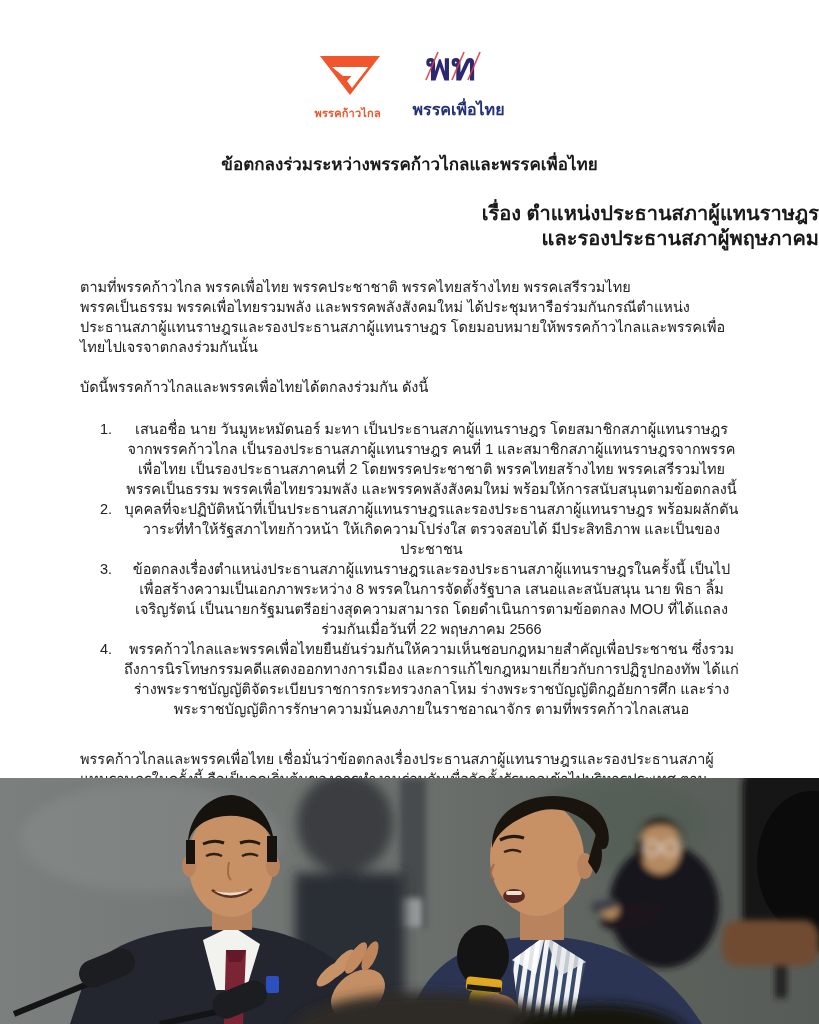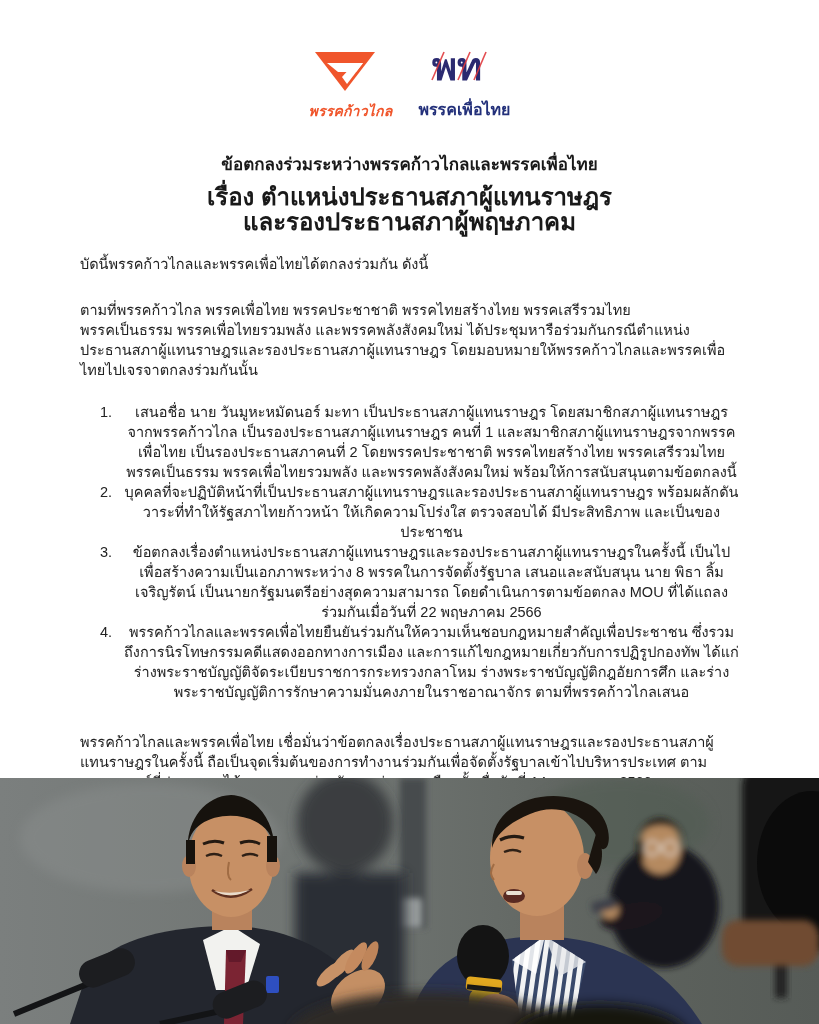--- a/index.html
+++ b/index.html
@@ -2,25 +2,25 @@
 <html><head>
 <meta charset="utf-8">
 <style>
   html,body{margin:0;padding:0;background:#ffffff;}
   .page{position:relative;width:819px;height:1024px;background:#ffffff;overflow:hidden;
         font-family:"Liberation Sans","DejaVu Sans",sans-serif;color:#1f1f1f;}
   .doc{position:absolute;top:0;left:0;width:819px;height:778px;overflow:hidden;background:#fff;}
 
   .logos{margin-top:56px;display:flex;justify-content:center;align-items:flex-end;gap:26px;height:66px;}
   .logo{display:flex;flex-direction:column;align-items:flex-start;gap:3px;}
-  .mf-label{font-size:14px;font-weight:bold;color:#f0552b;letter-spacing:.2px;font-style:italic;}
+  .mf-label{font-size:11px;font-weight:bold;color:#f0552b;letter-spacing:.2px;}
   .pt-label{font-size:16px;font-weight:bold;color:#23307a;}
 
   .title{margin-top:28px;text-align:center;font-size:17px;font-weight:bold;color:#191919;}
-  .subtitle{margin-top:7px;text-align:center;font-size:24px;font-weight:bold;color:#191919;line-height:25px;}
+  .subtitle{margin-top:24px;text-align:right;font-size:20px;font-weight:bold;color:#191919;line-height:25px;}
 
   .body-text{font-size:14.5px;line-height:20px;color:#222;}
   .para{margin:0 80px;}
   .intro{margin-top:26px;}
   .intro-line1{display:block;}
   .lead{margin-top:20px;}
   .agreement-list{margin:22px 80px 0 80px;}
   .agreement-item{display:flex;align-items:flex-start;}
   .agreement-item .num{flex:none;width:24px;padding-left:20px;}
   .agreement-item .itext{flex:1;text-align:center;}
@@ -58,26 +58,26 @@
         <span class="pt-label">พรรคเพื่อไทย</span>
       </div>
     </div>
 
     <div class="title">ข้อตกลงร่วมระหว่างพรรคก้าวไกลและพรรคเพื่อไทย</div>
     <div class="subtitle">
       <div>เรื่อง ตำแหน่งประธานสภาผู้แทนราษฎร</div>
       <div>และรองประธานสภาผู้พฤษภาคม</div>
     </div>
 
-    <div class="para lead body-text">บัดนี้พรรคก้าวไกลและพรรคเพื่อไทยได้ตกลงร่วมกัน ดังนี้</div>
-
     <div class="para intro body-text">
       <span class="intro-line1">ตามที่พรรคก้าวไกล พรรคเพื่อไทย พรรคประชาชาติ พรรคไทยสร้างไทย พรรคเสรีรวมไทย</span>
       <span>พรรคเป็นธรรม พรรคเพื่อไทยรวมพลัง และพรรคพลังสังคมใหม่ ได้ประชุมหารือร่วมกันกรณีตำแหน่งประธานสภาผู้แทนราษฎรและรองประธานสภาผู้แทนราษฎร โดยมอบหมายให้พรรคก้าวไกลและพรรคเพื่อไทยไปเจรจาตกลงร่วมกันนั้น</span>
     </div>
+
+    <div class="para lead body-text">บัดนี้พรรคก้าวไกลและพรรคเพื่อไทยได้ตกลงร่วมกัน ดังนี้</div>
 
     <div class="agreement-list body-text">
         <div class="agreement-item">
           <span class="num">1.</span>
           <span class="itext">เสนอชื่อ นาย วันมูหะหมัดนอร์ มะทา เป็นประธานสภาผู้แทนราษฎร โดยสมาชิกสภาผู้แทนราษฎรจากพรรคก้าวไกล เป็นรองประธานสภาผู้แทนราษฎร คนที่ 1 และสมาชิกสภาผู้แทนราษฎรจากพรรคเพื่อไทย เป็นรองประธานสภาคนที่ 2 โดยพรรคประชาชาติ พรรคไทยสร้างไทย พรรคเสรีรวมไทย พรรคเป็นธรรม พรรคเพื่อไทยรวมพลัง และพรรคพลังสังคมใหม่ พร้อมให้การสนับสนุนตามข้อตกลงนี้</span>
         </div>
         <div class="agreement-item">
           <span class="num">2.</span>
           <span class="itext">บุคคลที่จะปฏิบัติหน้าที่เป็นประธานสภาผู้แทนราษฎรและรองประธานสภาผู้แทนราษฎร พร้อมผลักดันวาระที่ทำให้รัฐสภาไทยก้าวหน้า ให้เกิดความโปร่งใส ตรวจสอบได้ มีประสิทธิภาพ และเป็นของประชาชน</span>
         </div>

